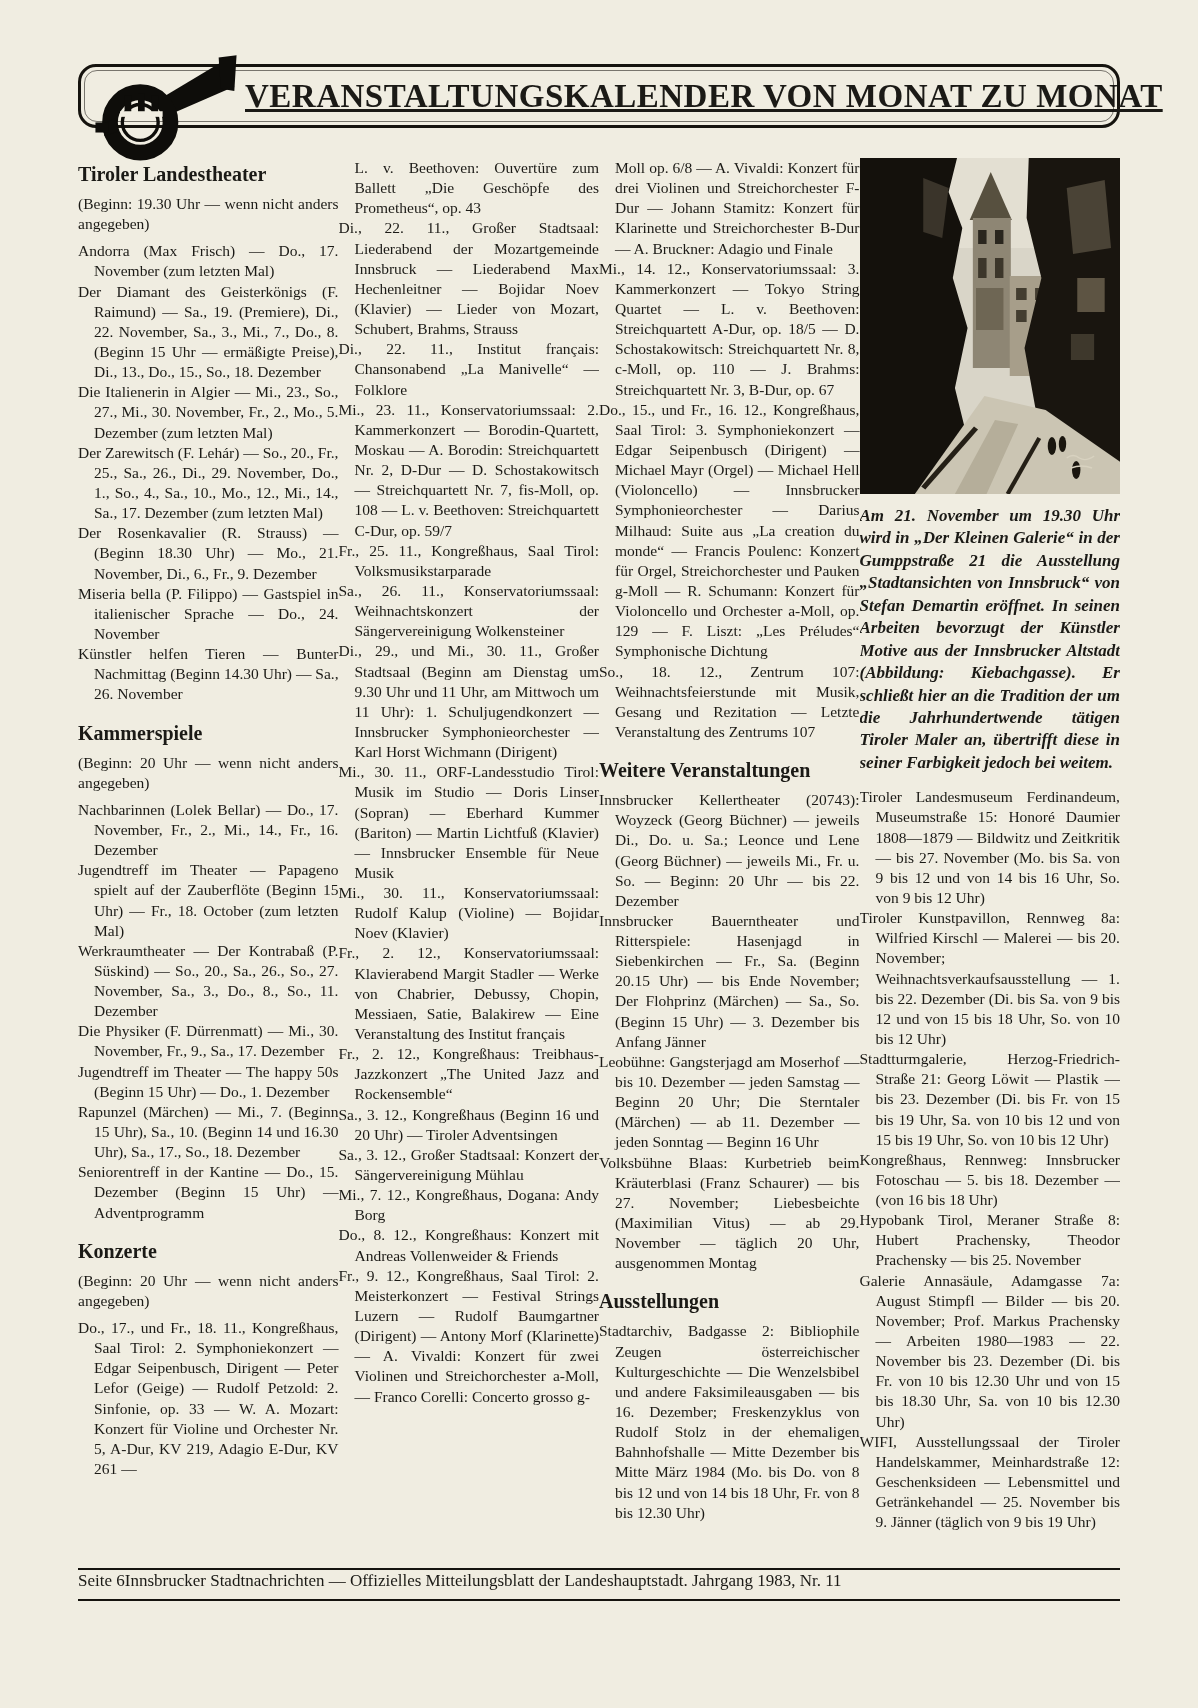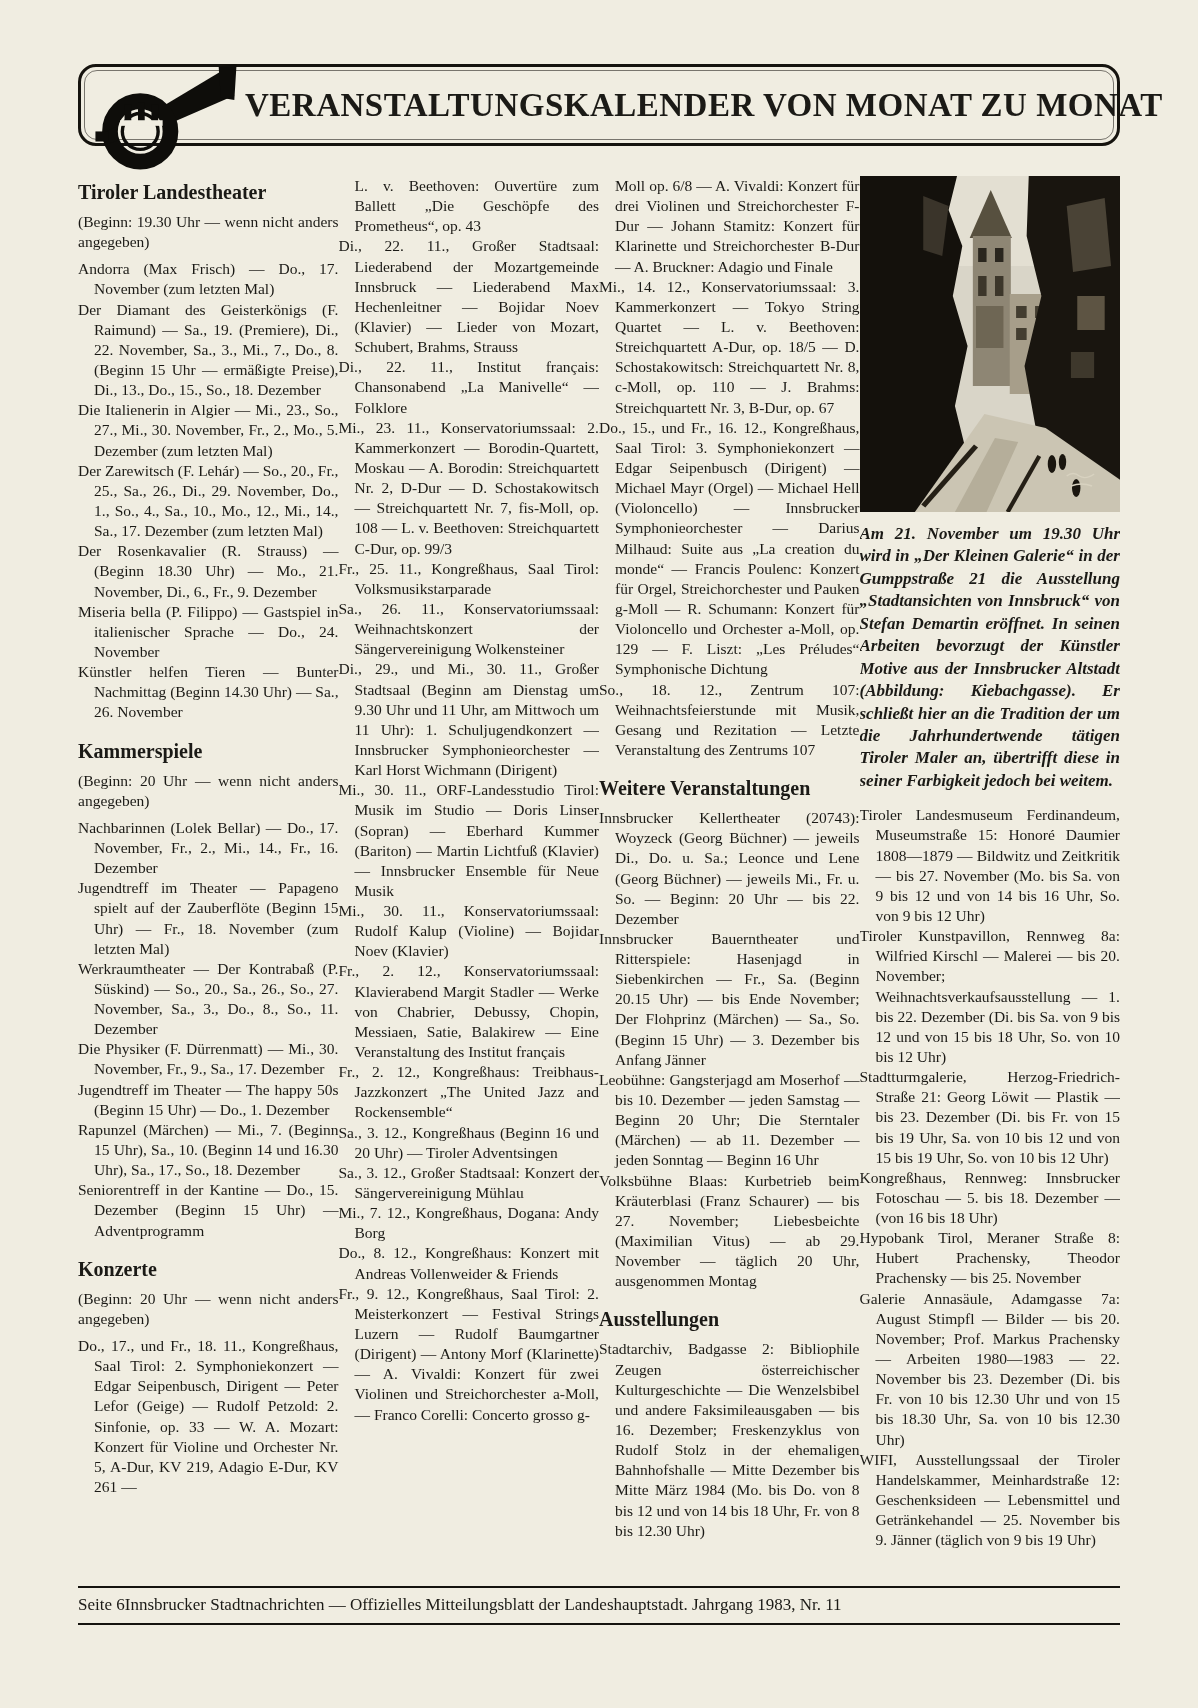--- a/index.html
+++ b/index.html
@@ -9,26 +9,27 @@
     width: 1198px; height: 1708px;
     background: #f0ede1;
     color: #1b1a16;
     font-family: "Liberation Serif", "DejaVu Serif", serif;
     position: relative;
     overflow: hidden;
   }
   
   .masthead {
     margin: 64px 78px 0 78px;
-    height: 82px;
+    height: 64px;
     border: 3px solid #15130e;
     border-radius: 18px;
     display: flex;
     align-items: center;
     position: relative;
+    text-decoration: underline;
   }
   .masthead::after {           
     content: "";
     position: absolute; inset: 3px;
     border: 1px solid rgba(21,19,14,.55);
     border-radius: 13px;
     pointer-events: none;
   }
   .logo-wrap {
     width: 158px; height: 112px;
@@ -74,21 +75,21 @@
     font-size: 17px;
     line-height: 1.32;
     text-align: justify;
     margin-bottom: 13px;
   }
   
   .footer {
     margin: 18px 78px 0 78px;
     border-top: 2px solid #15130e;
     border-bottom: 2px solid #15130e;
-    padding: 7px 0 8px 0;
+    padding: 1px 0 8px 0;
     display: flex;
     align-items: baseline;
     font-size: 17px;
   }
   .footer .page-no { flex: 0 0 auto; }
   .footer .footer-line { flex: 1; }
 </style>
 </head>
 <body>
 
@@ -122,35 +123,35 @@
       <p class="entry">Andorra (Max Frisch) — Do., 17. November (zum letzten Mal)</p>
       <p class="entry">Der Diamant des Geisterkönigs (F. Raimund) — Sa., 19. (Premiere), Di., 22. November, Sa., 3., Mi., 7., Do., 8. (Beginn 15 Uhr — ermäßigte Preise), Di., 13., Do., 15., So., 18. Dezember</p>
       <p class="entry">Die Italienerin in Algier — Mi., 23., So., 27., Mi., 30. November, Fr., 2., Mo., 5. Dezember (zum letzten Mal)</p>
       <p class="entry">Der Zarewitsch (F. Lehár) — So., 20., Fr., 25., Sa., 26., Di., 29. November, Do., 1., So., 4., Sa., 10., Mo., 12., Mi., 14., Sa., 17. Dezember (zum letzten Mal)</p>
       <p class="entry">Der Rosenkavalier (R. Strauss) — (Beginn 18.30 Uhr) — Mo., 21. November, Di., 6., Fr., 9. Dezember</p>
       <p class="entry">Miseria bella (P. Filippo) — Gastspiel in italienischer Sprache — Do., 24. November</p>
       <p class="entry">Künstler helfen Tieren — Bunter Nachmittag (Beginn 14.30 Uhr) — Sa., 26. November</p>
       <h2 class="heading">Kammerspiele</h2>
       <p class="intro">(Beginn: 20 Uhr — wenn nicht anders angegeben)</p>
       <p class="entry">Nachbarinnen (Lolek Bellar) — Do., 17. November, Fr., 2., Mi., 14., Fr., 16. Dezember</p>
-      <p class="entry">Jugendtreff im Theater — Papageno spielt auf der Zauberflöte (Beginn 15 Uhr) — Fr., 18. November (zum letzten Mal)</p>
+      <p class="entry">Jugendtreff im Theater — Papageno spielt auf der Zauberflöte (Beginn 15 Uhr) — Fr., 18. October (zum letzten Mal)</p>
       <p class="entry">Werkraumtheater — Der Kontrabaß (P. Süskind) — So., 20., Sa., 26., So., 27. November, Sa., 3., Do., 8., So., 11. Dezember</p>
       <p class="entry">Die Physiker (F. Dürrenmatt) — Mi., 30. November, Fr., 9., Sa., 17. Dezember</p>
       <p class="entry">Jugendtreff im Theater — The happy 50s (Beginn 15 Uhr) — Do., 1. Dezember</p>
       <p class="entry">Rapunzel (Märchen) — Mi., 7. (Beginn 15 Uhr), Sa., 10. (Beginn 14 und 16.30 Uhr), Sa., 17., So., 18. Dezember</p>
       <p class="entry">Seniorentreff in der Kantine — Do., 15. Dezember (Beginn 15 Uhr) — Adventprogramm</p>
       <h2 class="heading">Konzerte</h2>
       <p class="intro">(Beginn: 20 Uhr — wenn nicht anders angegeben)</p>
       <p class="entry">Do., 17., und Fr., 18. 11., Kongreßhaus, Saal Tirol: 2. Symphoniekonzert — Edgar Seipenbusch, Dirigent — Peter Lefor (Geige) — Rudolf Petzold: 2. Sinfonie, op. 33 — W. A. Mozart: Konzert für Violine und Orchester Nr. 5, A-Dur, KV 219, Adagio E-Dur, KV 261 —</p>
     </div>
   <div class="col">
       <p class="cont">L. v. Beethoven: Ouvertüre zum Ballett „Die Geschöpfe des Prometheus“, op. 43</p>
       <p class="entry">Di., 22. 11., Großer Stadtsaal: Liederabend der Mozartgemeinde Innsbruck — Liederabend Max Hechenleitner — Bojidar Noev (Klavier) — Lieder von Mozart, Schubert, Brahms, Strauss</p>
       <p class="entry">Di., 22. 11., Institut français: Chansonabend „La Manivelle“ — Folklore</p>
-      <p class="entry">Mi., 23. 11., Konservatoriumssaal: 2. Kammerkonzert — Borodin-Quartett, Moskau — A. Borodin: Streichquartett Nr. 2, D-Dur — D. Schostakowitsch — Streichquartett Nr. 7, fis-Moll, op. 108 — L. v. Beethoven: Streichquartett C-Dur, op. 99/3</p>
+      <p class="entry">Mi., 23. 11., Konservatoriumssaal: 2. Kammerkonzert — Borodin-Quartett, Moskau — A. Borodin: Streichquartett Nr. 2, D-Dur — D. Schostakowitsch — Streichquartett Nr. 7, fis-Moll, op. 108 — L. v. Beethoven: Streichquartett C-Dur, op. 59/7</p>
       <p class="entry">Fr., 25. 11., Kongreßhaus, Saal Tirol: Volksmusikstarparade</p>
       <p class="entry">Sa., 26. 11., Konservatoriumssaal: Weihnachtskonzert der Sängervereinigung Wolkensteiner</p>
       <p class="entry">Di., 29., und Mi., 30. 11., Großer Stadtsaal (Beginn am Dienstag um 9.30 Uhr und 11 Uhr, am Mittwoch um 11 Uhr): 1. Schuljugendkonzert — Innsbrucker Symphonieorchester — Karl Horst Wichmann (Dirigent)</p>
       <p class="entry">Mi., 30. 11., ORF-Landesstudio Tirol: Musik im Studio — Doris Linser (Sopran) — Eberhard Kummer (Bariton) — Martin Lichtfuß (Klavier) — Innsbrucker Ensemble für Neue Musik</p>
       <p class="entry">Mi., 30. 11., Konservatoriumssaal: Rudolf Kalup (Violine) — Bojidar Noev (Klavier)</p>
       <p class="entry">Fr., 2. 12., Konservatoriumssaal: Klavierabend Margit Stadler — Werke von Chabrier, Debussy, Chopin, Messiaen, Satie, Balakirew — Eine Veranstaltung des Institut français</p>
       <p class="entry">Fr., 2. 12., Kongreßhaus: Treibhaus-Jazzkonzert „The United Jazz and Rockensemble“</p>
       <p class="entry">Sa., 3. 12., Kongreßhaus (Beginn 16 und 20 Uhr) — Tiroler Adventsingen</p>
       <p class="entry">Sa., 3. 12., Großer Stadtsaal: Konzert der Sängervereinigung Mühlau</p>
       <p class="entry">Mi., 7. 12., Kongreßhaus, Dogana: Andy Borg</p>

